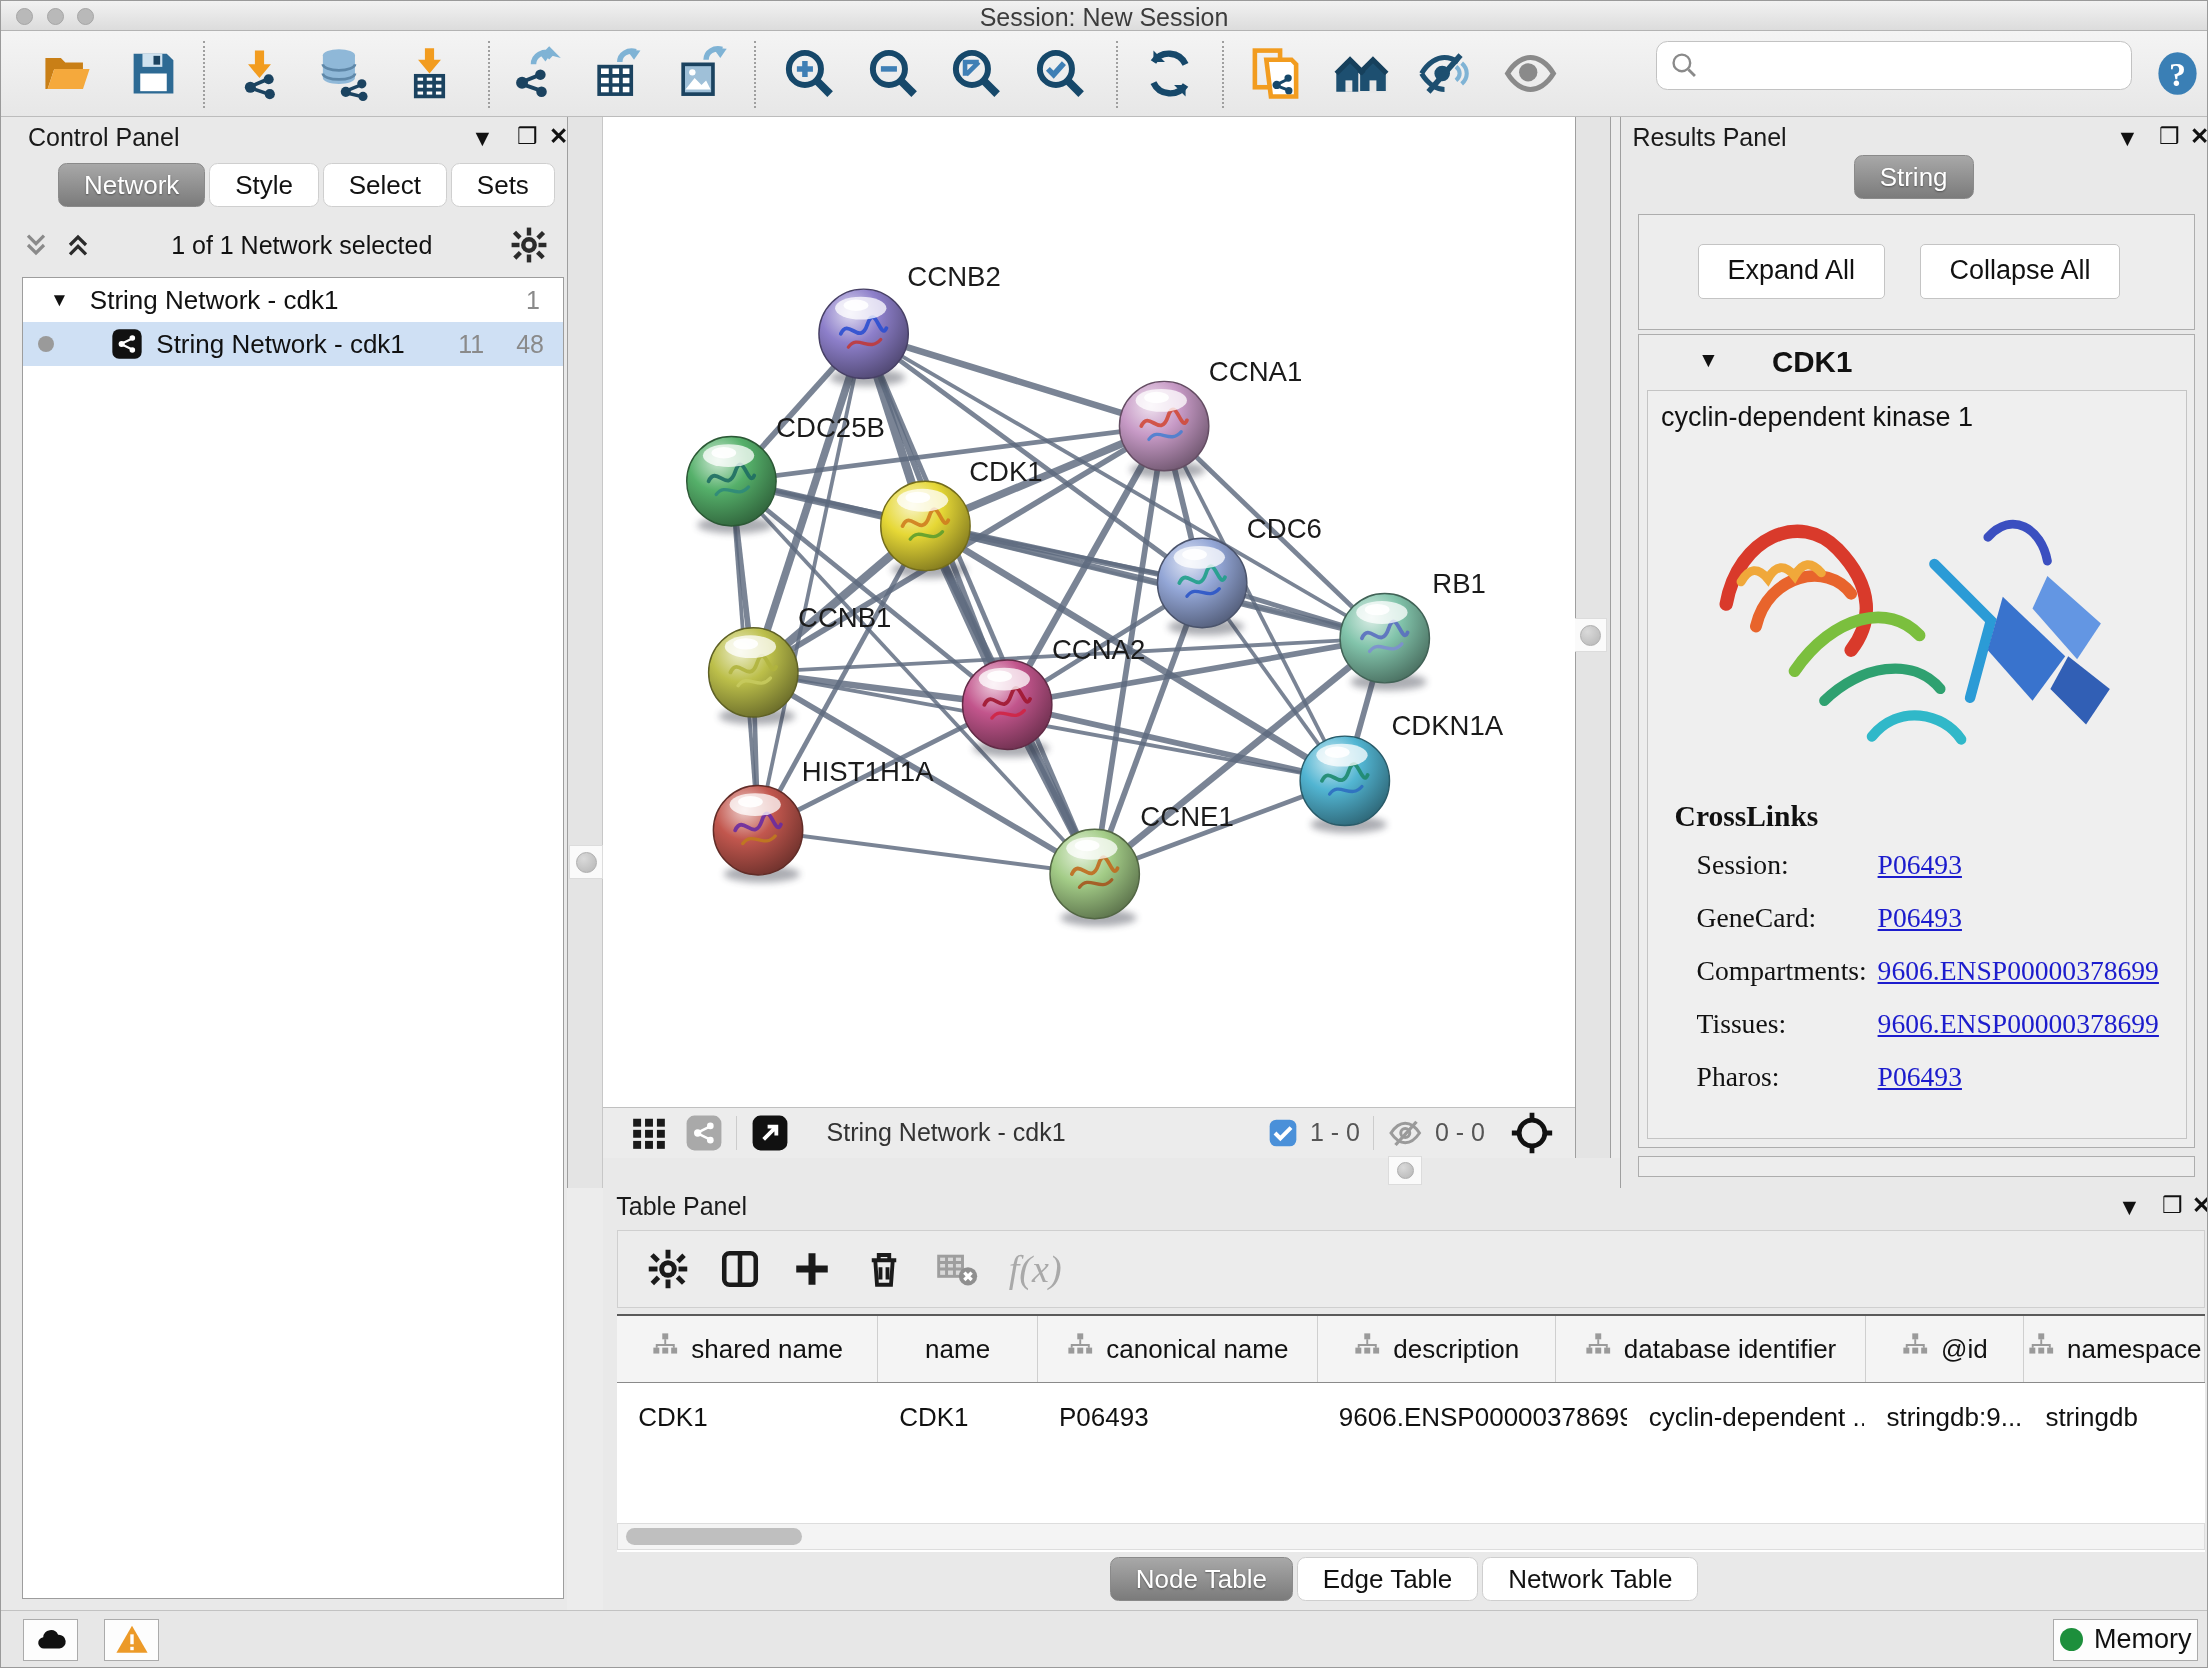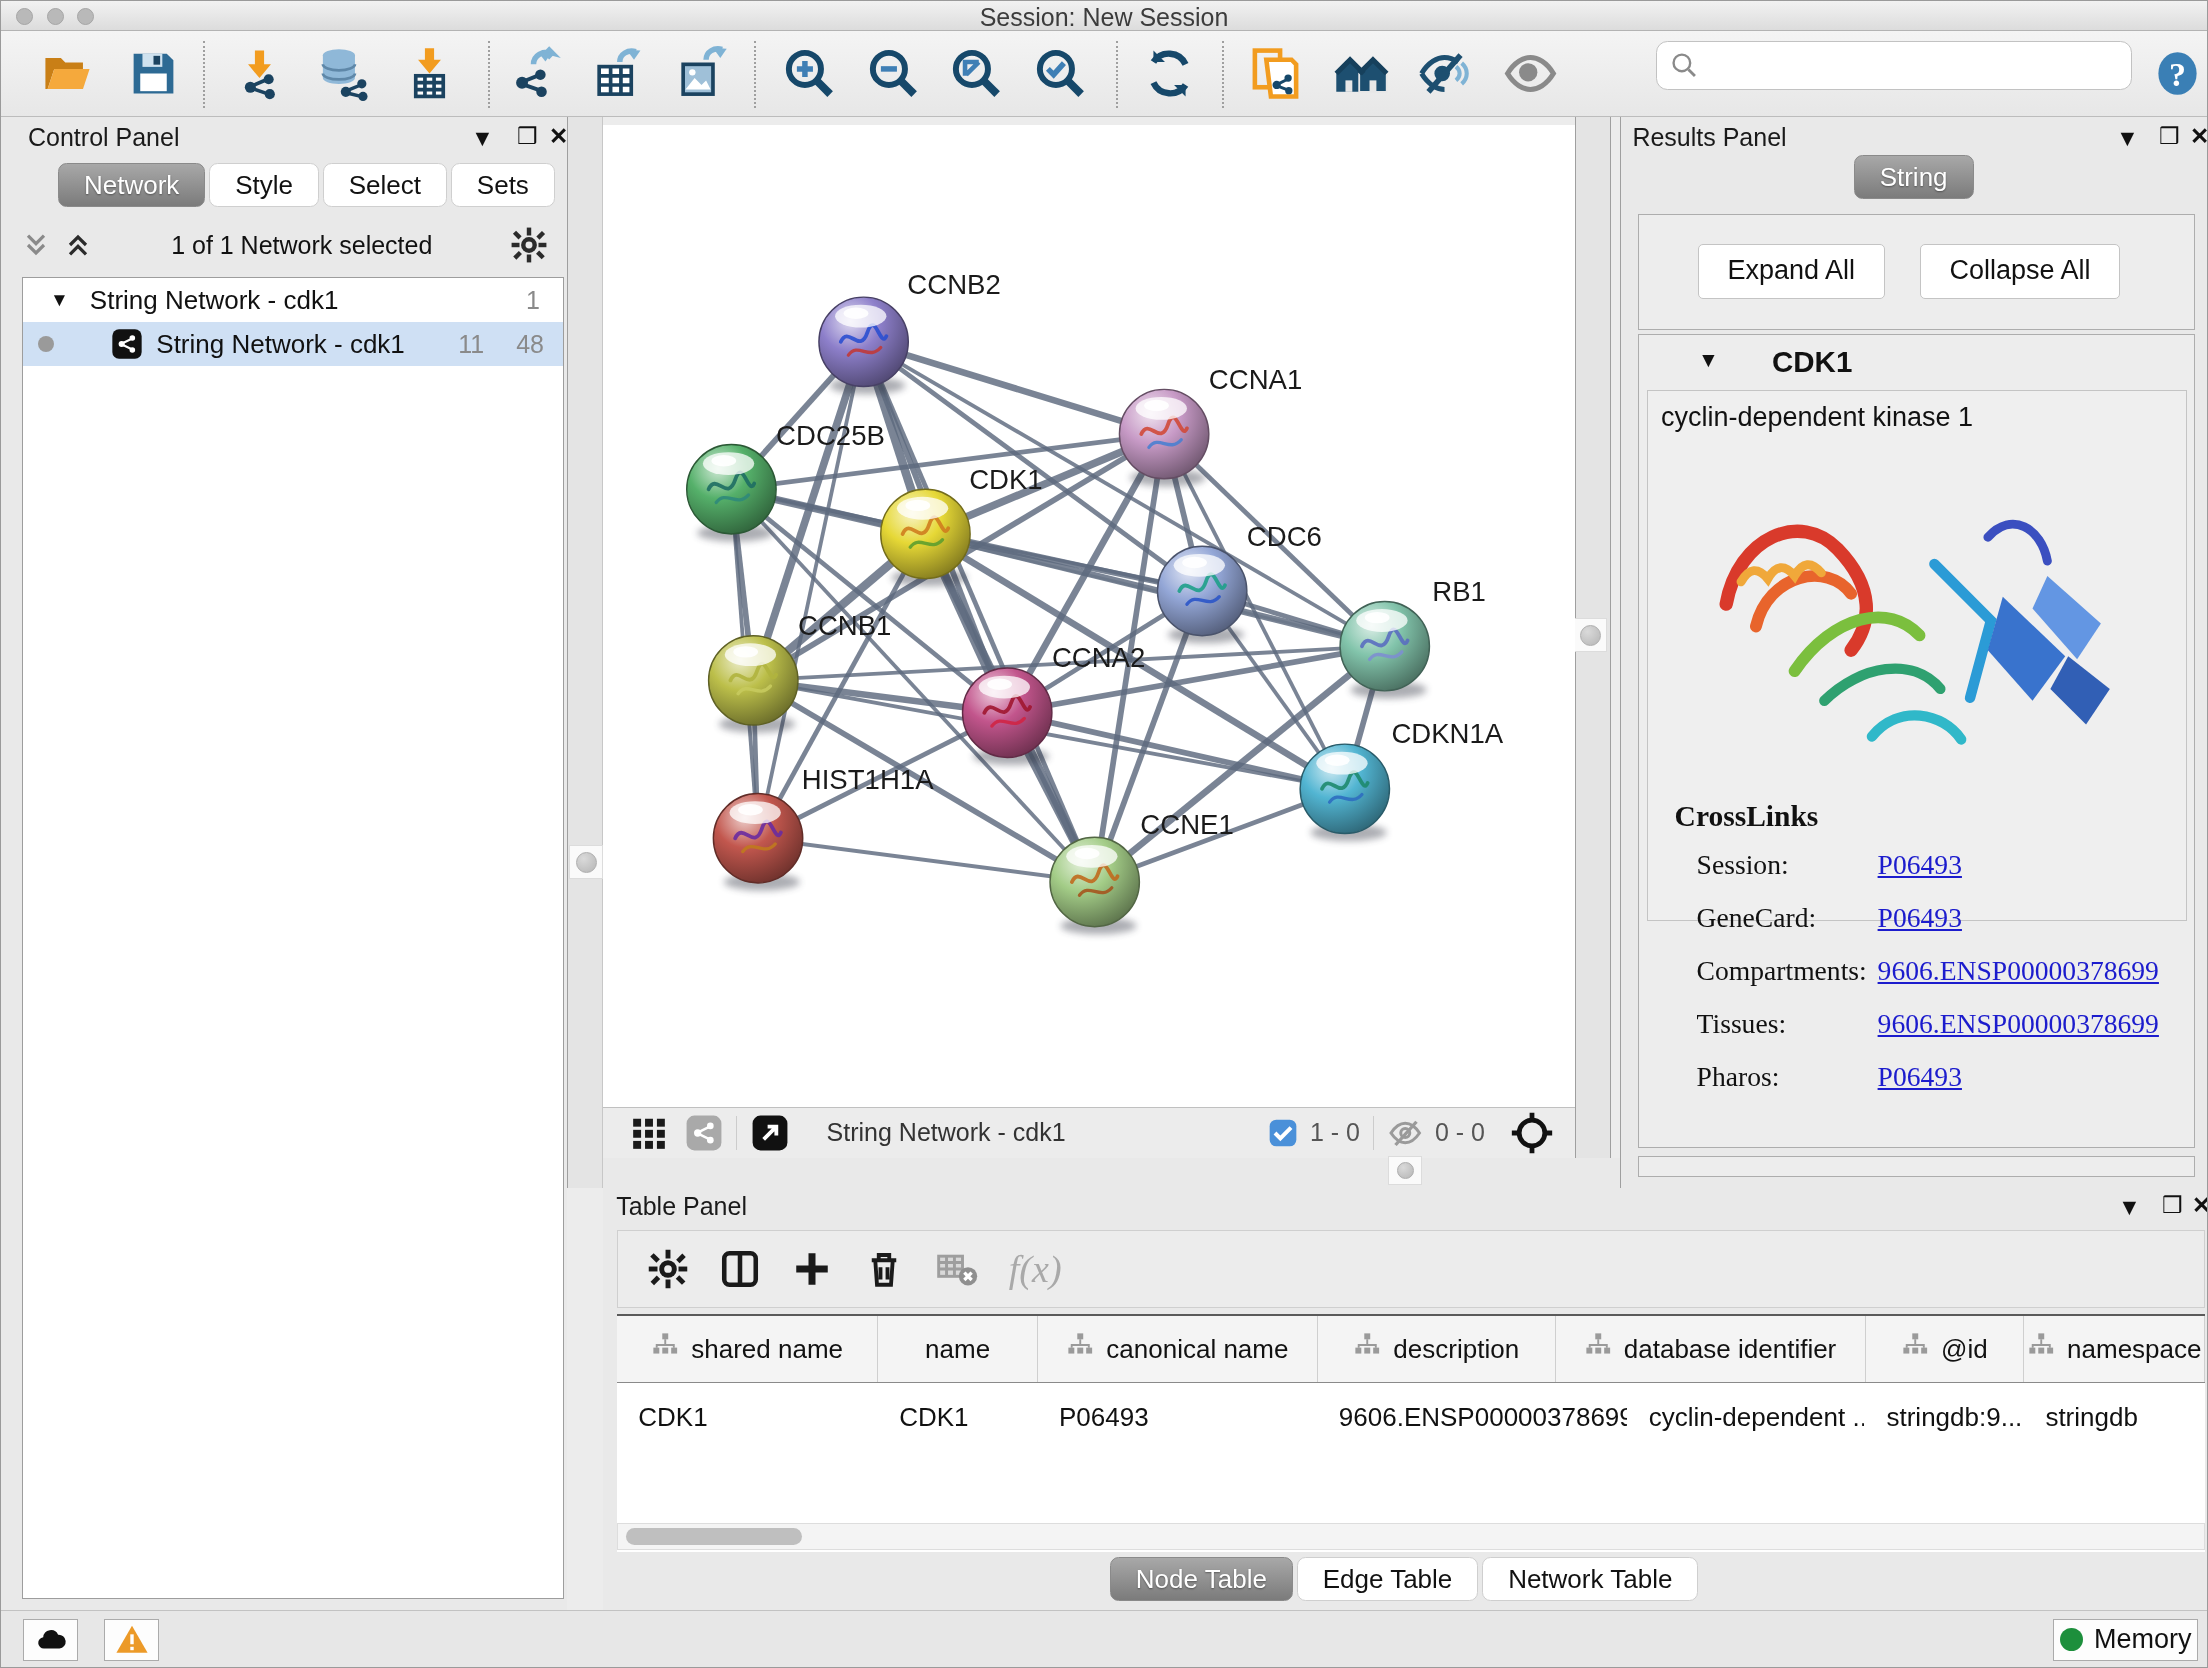--- a/index.html
+++ b/index.html
@@ -39,35 +39,35 @@
   .tree-row.selected{background:#cfe0f4;}
   .tree-count{color:#8a8a8a;font-size:25px;}
   
   .vsplit{position:absolute;top:116px;width:36px;height:1071px;background:#e4e4e4;
     border-left:1.9px solid #9f9f9f;border-right:1.9px solid #c7c7c7;}
   .handle{position:absolute;width:34px;height:34px;background:#fafafa;border:1px solid #dcdcdc;
     display:flex;align-items:center;justify-content:center;}
   .handle i{width:21px;height:21px;border-radius:50%;
     background:radial-gradient(circle at 35% 30%,#dadada,#b5b5b5);border:1px solid #adadad;display:block;}
   
-  #network-view{position:absolute;left:602px;top:124px;width:972px;height:990px;background:#fff;}
+  #network-view{position:absolute;left:602px;top:116px;width:972px;height:990px;background:#fff;}
   #net-statusbar{position:absolute;left:602px;top:1106px;width:972px;height:50px;background:#ececec;
     border-top:1px solid #c0c0c0;display:flex;align-items:center;font-size:25px;color:#555;}
   .sb-sep{width:0;height:34px;border-left:1.9px solid #cccccc;margin:0 13.3px;}
   #hsplit{position:absolute;left:602px;top:1157px;width:1606px;height:30px;background:#e9e9e9;}
   
   #results-panel{position:absolute;left:1619px;top:116px;width:590px;height:1071px;background:#e9e9e9;
     border-left:1.9px solid #9f9f9f;}
   #rp-tab-wrap{position:absolute;left:0;top:38px;width:100%;text-align:center;}
   #rp-box1{position:absolute;left:17px;top:97px;width:557px;height:116px;border:1.9px solid #adadad;background:#ededed;}
   .rp-btn{position:absolute;top:28.5px;height:55px;background:#fff;border:1.9px solid #c4c4c4;border-radius:5px;
     font-size:27px;padding:0 28.5px;line-height:51px;}
   #rp-box2{position:absolute;left:17px;top:217px;width:557px;height:814px;border:1.9px solid #adadad;background:#ededed;}
   #rp-gene-hdr{position:absolute;left:0;top:9.5px;width:100%;height:42px;}
-  #rp-inner{position:absolute;left:7.6px;top:55px;width:540px;height:531px;border:1px solid #c4c4c4;background:#efefef;}
+  #rp-inner{position:absolute;left:7.6px;top:55px;width:540px;height:749px;border:1px solid #c4c4c4;background:#efefef;}
   #rp-desc{position:absolute;left:13.3px;top:11.4px;font-size:27px;}
   #protein-img{position:absolute;left:48px;top:57px;}
   #xl-title{position:absolute;left:27px;top:409px;font-family:"Liberation Serif",serif;font-weight:bold;font-size:29.5px;}
   #xl-rows{position:absolute;left:49px;top:458px;font-family:"Liberation Serif",serif;font-size:27.6px;}
   .xl-row{height:53px;display:flex;}
   .xl-label{width:181px;color:#111;}
   .xl-value{color:#1c1ccd;text-decoration:underline;}
   #rp-box3{position:absolute;left:17px;top:1039px;width:557px;height:21px;border:1.9px solid #adadad;background:#ededed;}
   
   #table-panel{position:absolute;left:602px;top:1187px;width:1606px;height:422px;background:#e9e9e9;}

